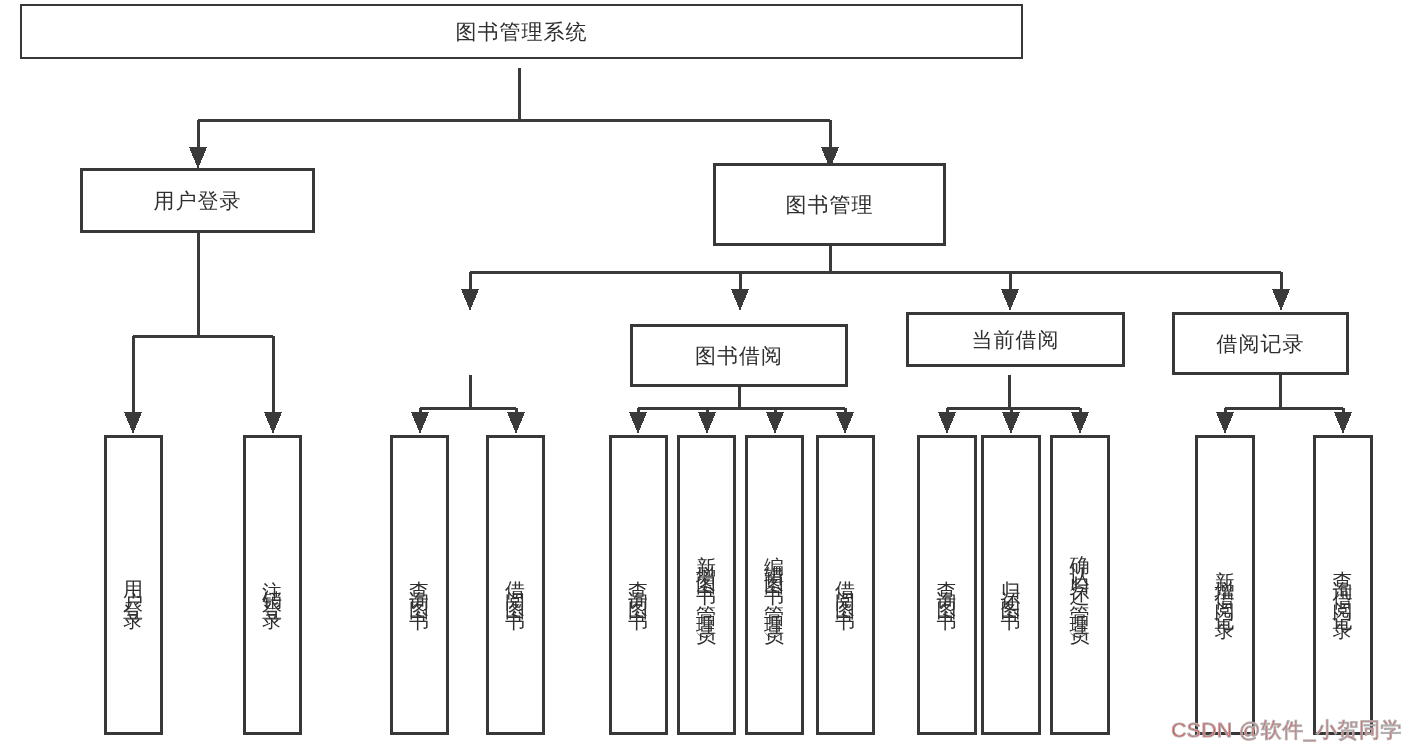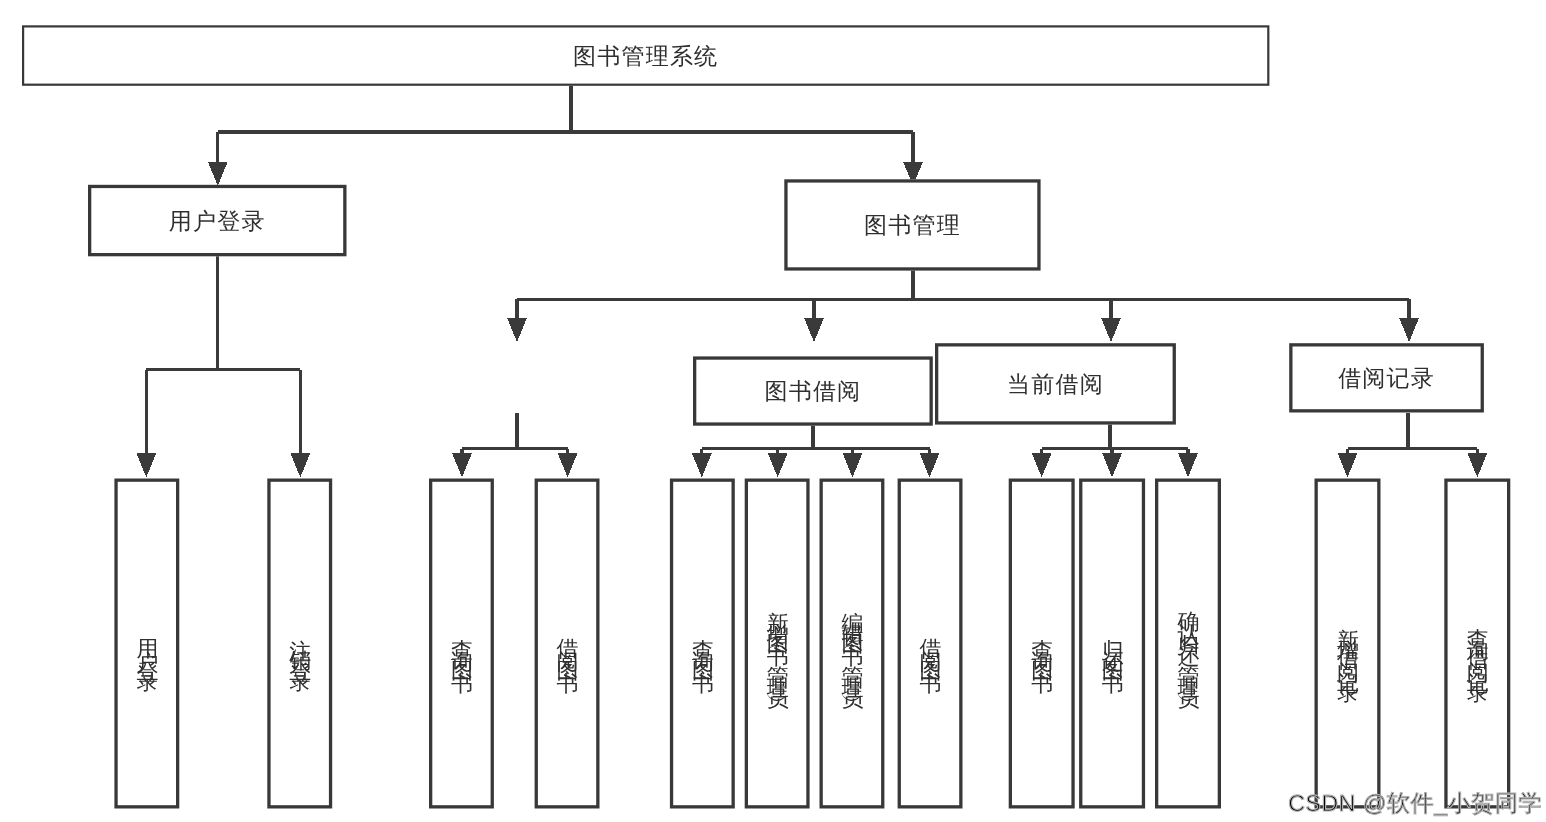--- a/index.html
+++ b/index.html
@@ -14,21 +14,21 @@
     display:flex;align-items:center;justify-content:center;
   }
   .root{border-width:2px;}
   .hlabel{font-size:21px;letter-spacing:1px;white-space:nowrap;}
   .vlabel{
     writing-mode:vertical-rl;text-orientation:mixed;
     font-size:20px;letter-spacing:10px;line-height:1;white-space:nowrap;
   }
   .watermark{
     position:absolute;right:3px;bottom:3px;z-index:5;
-    font-size:21px;letter-spacing:0.5px;color:#000000;
+    font-size:21px;letter-spacing:0.5px;color:#ef4444;
     -webkit-text-stroke:1px #b0b0b0;
     text-shadow:0 0 1px #bdbdbd;
     white-space:nowrap;
   }
 </style>
 </head>
 <body>
 
 <div class="stage">
 
@@ -68,35 +68,35 @@
       <polygon points="1002,412 1020,412 1011,434" fill="#3a3a3a" stroke="none"></polygon>
       <polygon points="1071,412 1089,412 1080,434" fill="#3a3a3a" stroke="none"></polygon>
     </g>
     <g>
       <path d="M1280 375 V408 M1225 408 H1343 M1225 408 V414 M1343 408 V414"></path>
       <polygon points="1216,412 1234,412 1225,434" fill="#3a3a3a" stroke="none"></polygon>
       <polygon points="1334,412 1352,412 1343,434" fill="#3a3a3a" stroke="none"></polygon>
     </g>
   </svg>
 
-  <div class="box root" style="left:20px;top:23px;width:1134px;height:55px">
+  <div class="box root" style="left:20px;top:4px;width:1003px;height:55px">
     <span class="hlabel">图书管理系统</span>
   </div>
 
   <div class="box" style="left:80px;top:168px;width:235px;height:65px">
     <span class="hlabel">用户登录</span>
   </div>
   <div class="box" style="left:713px;top:163px;width:233px;height:83px">
     <span class="hlabel">图书管理</span>
   </div>
 
   <div class="box" style="left:630px;top:324px;width:218px;height:63px">
     <span class="hlabel">图书借阅</span>
   </div>
-  <div class="box" style="left:850px;top:312px;width:219px;height:74px">
+  <div class="box" style="left:906px;top:312px;width:219px;height:55px">
     <span class="hlabel">当前借阅</span>
   </div>
   <div class="box" style="left:1172px;top:312px;width:177px;height:63px">
     <span class="hlabel">借阅记录</span>
   </div>
 
   <div class="box" style="left:104px;top:435px;width:59px;height:300px">
     <span class="vlabel">用户登录</span>
   </div>
   <div class="box" style="left:243px;top:435px;width:59px;height:300px">

